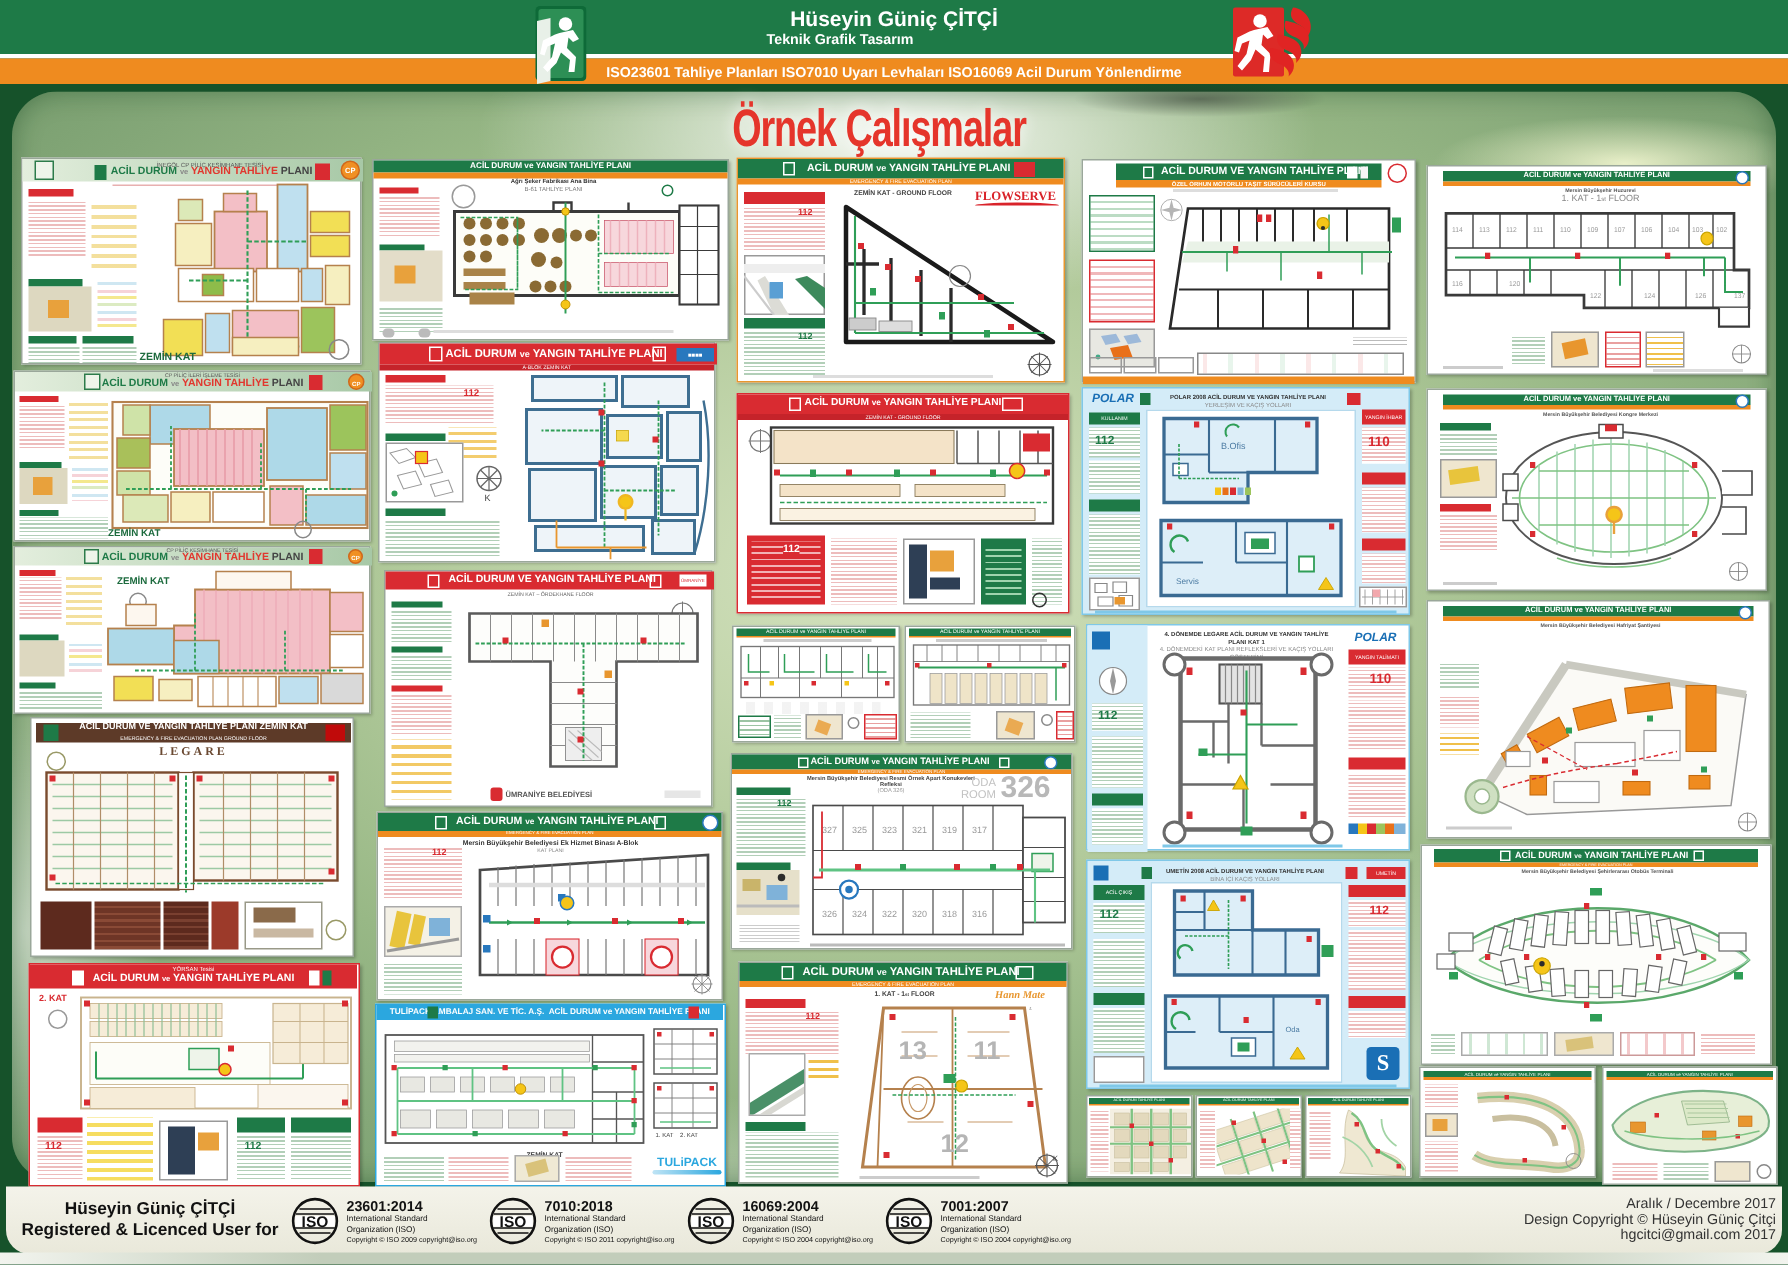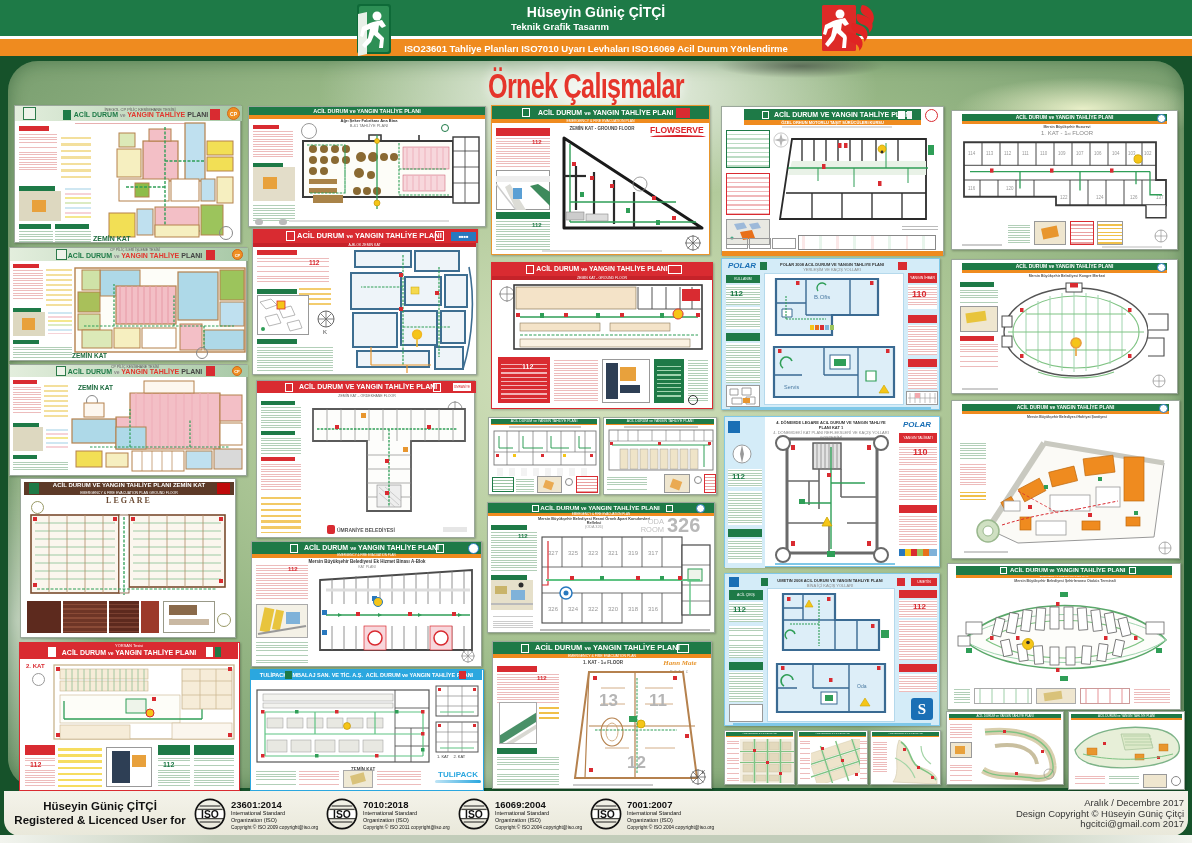--- a/index.html
+++ b/index.html
@@ -701,21 +701,21 @@
  <div class="abs" style="left:46px;top:0;width:126px;height:13px;color:#fff;text-align:center;white-space:nowrap;font-size:7px;font-weight:bold;line-height:13px;">ACİL DURUM <span style="font-size:6px;">ve</span> YANGIN TAHLİYE PLANI</div>
 
  <div class="abs" style="left:30px;top:2px;width:8px;height:9px;border:1px solid #fff;"></div>
 
  <div class="abs" style="left:184px;top:2px;width:14px;height:10px;background:#d92b31;"></div>
 
  <div class="abs oh" style="top:13px;height:4px;color:#fff;font-size:3.5px;text-align:center;line-height:4px;">EMERGENCY &amp; FIRE EVACUATION PLAN</div>
 
  <div class="abs" style="left:60px;top:20px;width:100px;text-align:center;font-size:4.5px;font-weight:bold;color:#444;">ZEMİN KAT - GROUND FLOOR</div>
 
- <div class="abs" style="left:158px;top:19px;width:56px;font-size:8.5px;font-weight:bold;color:#d9232a;">FLOWSERVE<div style="height:2px;background:#d9232a;border-radius:50% 50% 0 0/100% 100% 0 0;margin-top:0;"></div></div>
+ <div class="abs" style="left:158px;top:19px;width:56px;font-size:8.5px;font-weight:bold;color:#d9232a;font-family:Liberation Serif, serif;">FLOWSERVE<div style="height:2px;background:#d9232a;border-radius:50% 50% 0 0/100% 100% 0 0;margin-top:0;"></div></div>
 
  <div class="abs" style="left:4px;top:22px;width:54px;height:8px;background:#d92b31;"></div>
  <div class="abs txt-rows-red" style="left:4px;top:31px;width:54px;height:30px;"></div>
  <div class="abs" style="left:40px;top:33px;font-size:6px;font-weight:bold;color:#d92b31;">112</div>
 
  <div class="abs" style="left:4px;top:64px;width:54px;height:40px;background:#fff;border:0.5px solid #999;"></div>
  <svg class="abs" style="left:4px;top:64px;" width="54" height="40" viewBox="0 0 54 40">
   <path d="M0 6 H54 V12 H0 Z" fill="#eee"></path>
   <path d="M34 16 L54 36 L54 22 L42 14 Z" fill="#3d8a5c"></path>
   <path d="M14 14 L30 40 L20 40 L9 17 Z" fill="#dcdcd6"></path>

